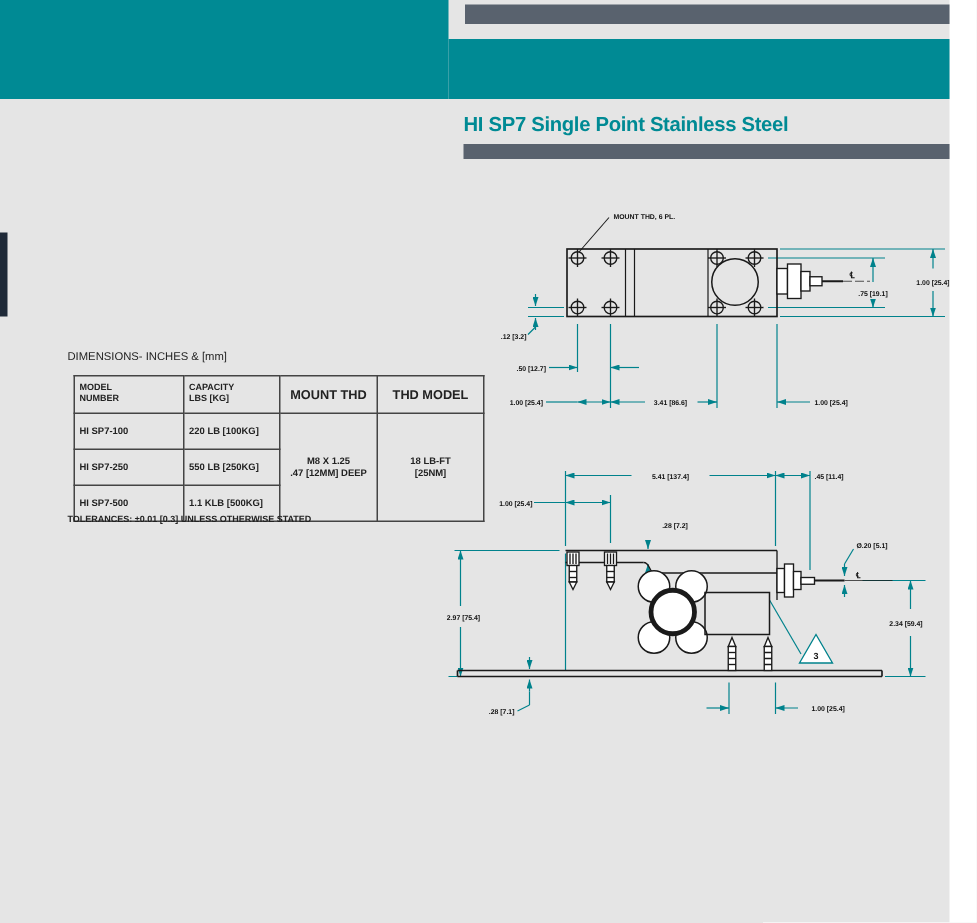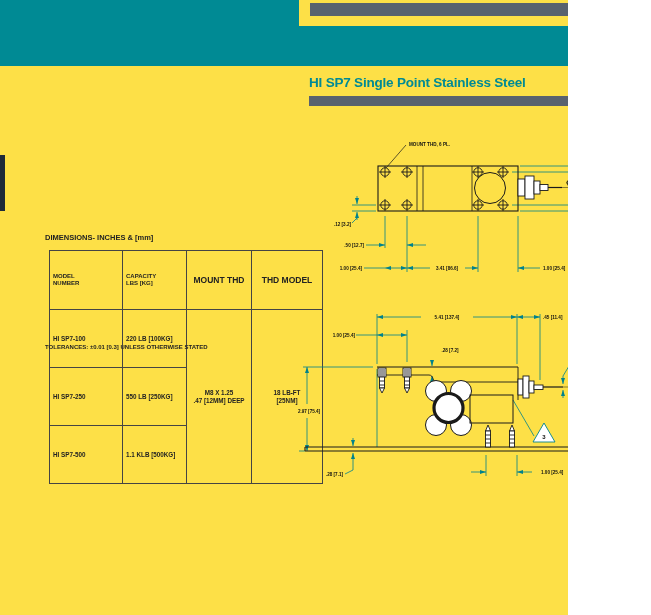--- a/index.html
+++ b/index.html
@@ -1,29 +1,29 @@
 <!DOCTYPE html>
 <html><head>
 <meta charset="utf-8">
 <style>
   html,body{margin:0;padding:0;background:#fff;}
-  .page{position:relative;width:568px;height:615px;background:#fde047;overflow:hidden;
+  .page{position:relative;width:633px;height:615px;background:#e5e5e5;overflow:hidden;
         font-family:"Liberation Sans",sans-serif;}
   
   .teal-left{position:absolute;left:0;top:0;width:299px;height:66px;background:#008A94;}
   .teal-band{position:absolute;left:299px;top:26px;width:352px;height:40px;background:#008A94;}
   .gray-top{position:absolute;left:310px;top:3px;width:341px;height:13px;background:#59626E;}
   .page-title{position:absolute;left:309px;top:75px;color:#008A94;font-size:13.5px;
               font-weight:bold;letter-spacing:-0.2px;white-space:nowrap;}
   .title-bar{position:absolute;left:309px;top:96px;width:342px;height:10px;background:#59626E;}
   .left-tab{position:absolute;left:0;top:155px;width:5px;height:56px;background:#1F2A38;}
   
-  .dims-heading{position:absolute;left:45px;top:233px;font-size:7.5px;font-weight:bold;color:#222;}
+  .dims-heading{position:absolute;left:45px;top:233px;font-size:7.5px;font-weight:normal;color:#222;}
   table.dim-table{position:absolute;left:49px;top:250px;border-collapse:collapse;table-layout:fixed;}
-  .dim-table td{border:1px solid #444;color:#222;font-weight:bold;padding:18px 3px;vertical-align:middle;}
+  .dim-table td{border:1px solid #444;color:#222;font-weight:bold;padding:1px 3px;vertical-align:middle;}
   .c-model{width:66px;} .c-cap{width:57px;} .c-mnt{width:58px;} .c-trq{width:64px;}
   .hd-sm{font-size:6px;line-height:7px;height:22px;}
   .hd-lg{font-size:8.5px;text-align:center;}
   .cell{font-size:6.3px;height:21px;}
   .merged{font-size:6.3px;text-align:center;line-height:8px;}
   .tol-note{position:absolute;left:45px;top:344px;font-size:6px;font-weight:bold;color:#222;}
   
   .drw{position:absolute;}
   svg text{font-family:"Liberation Sans",sans-serif;font-weight:bold;fill:#111;}
   .dimtxt{font-size:4.6px;}

